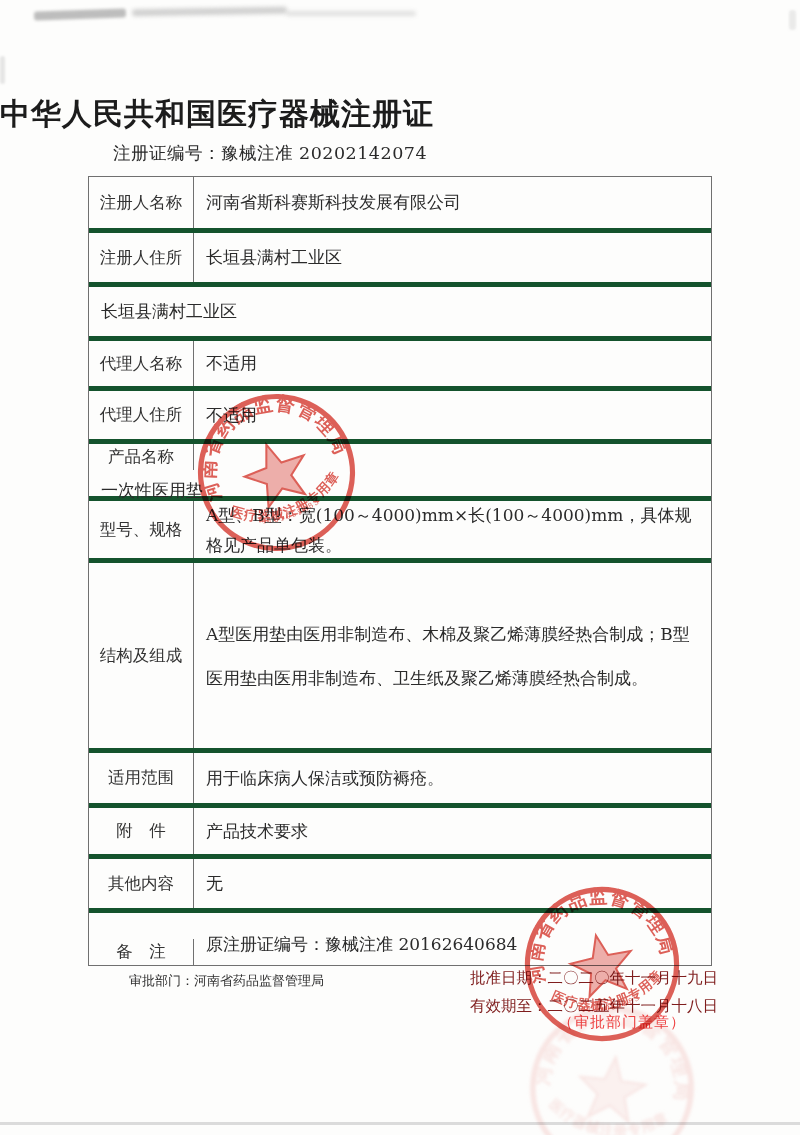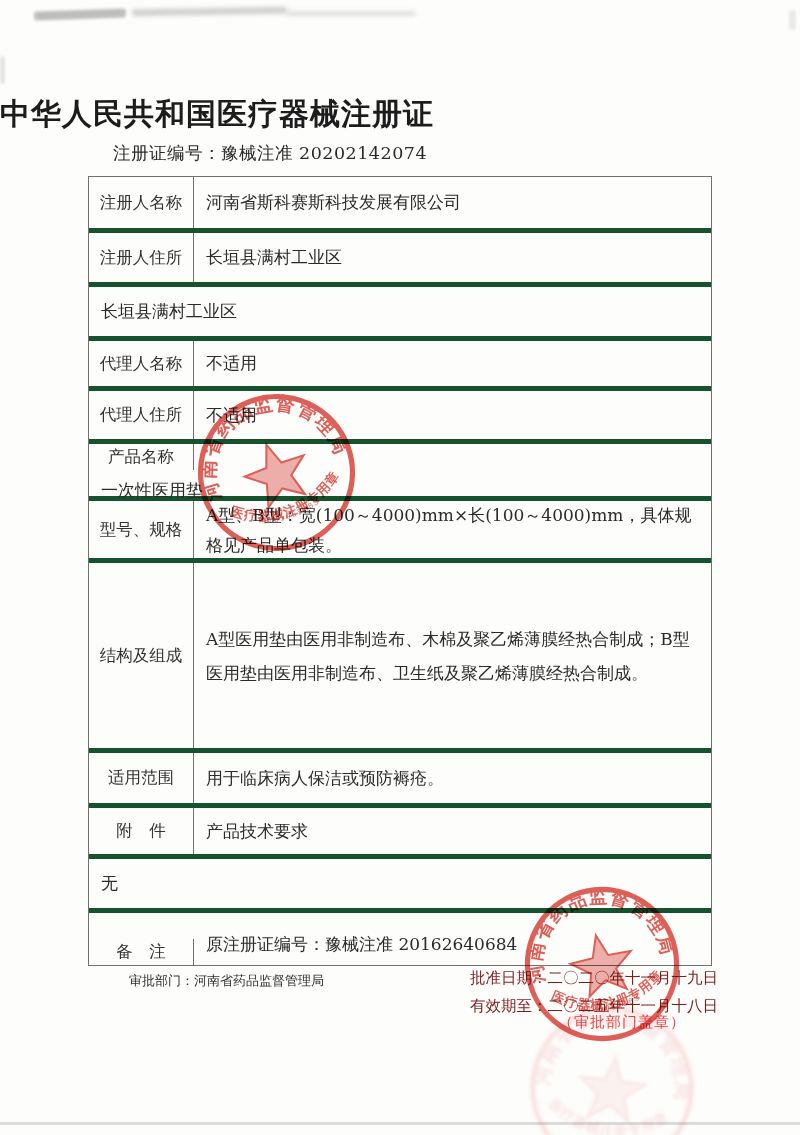--- a/index.html
+++ b/index.html
@@ -108,31 +108,32 @@
     <div class="trow" style="height:57px;flex-direction:column;">
       <div class="tlabel">产品名称</div>
       <div class="tvalue">一次性医用垫</div>
     </div>
     <div class="trow" style="height:62px;">
       <div class="tlabel">型号、规格</div>
       <div class="tvalue" style="line-height:30px;">A型、B型：宽(100～4000)mm×长(100～4000)mm，具体规格见产品单包装。</div>
     </div>
     <div class="trow" style="height:190px;">
       <div class="tlabel">结构及组成</div>
-      <div class="tvalue" style="line-height:34px;">A型医用垫由医用非制造布、木棉及聚乙烯薄膜经热合制成；B型医用垫由医用非制造布、卫生纸及聚乙烯薄膜经热合制成。</div>
+      <div class="tvalue" style="line-height:44px;">A型医用垫由医用非制造布、木棉及聚乙烯薄膜经热合制成；B型医用垫由医用非制造布、卫生纸及聚乙烯薄膜经热合制成。</div>
     </div>
     <div class="trow" style="height:55px;">
       <div class="tlabel">适用范围</div>
       <div class="tvalue">用于临床病人保洁或预防褥疮。</div>
     </div>
     <div class="trow" style="height:51px;">
       <div class="tlabel">附　件</div>
       <div class="tvalue">产品技术要求</div>
     </div>
     <div class="trow" style="height:54px;">
+      <div class="tlabel">其他内容</div>
       <div class="tvalue">无</div>
     </div>
     <div class="trow" style="height:52px;">
       <div class="tlabel">备　注</div>
       <div class="tvalue">原注册证编号：豫械注准 20162640684</div>
     </div>
   </div>
 
   <div class="footer-dept">审批部门：河南省药品监督管理局</div>
   <div class="footer-dates">

